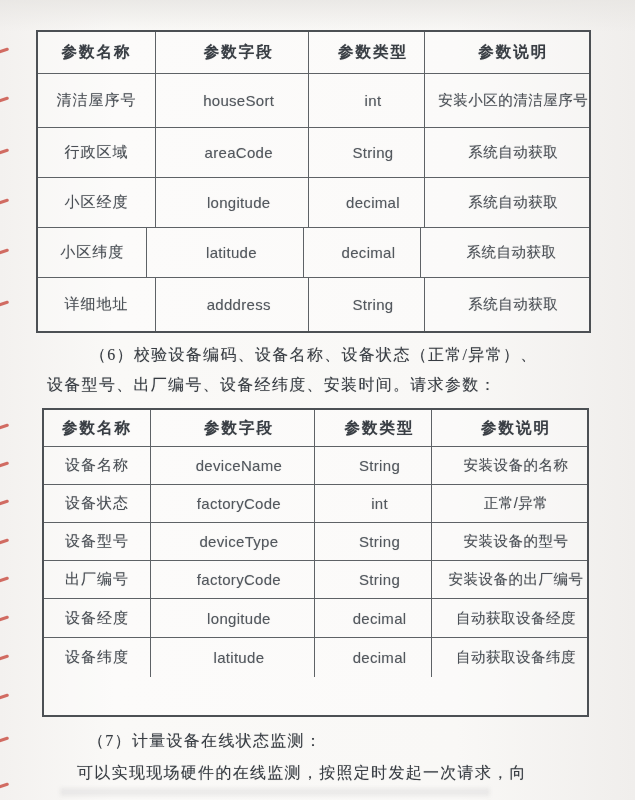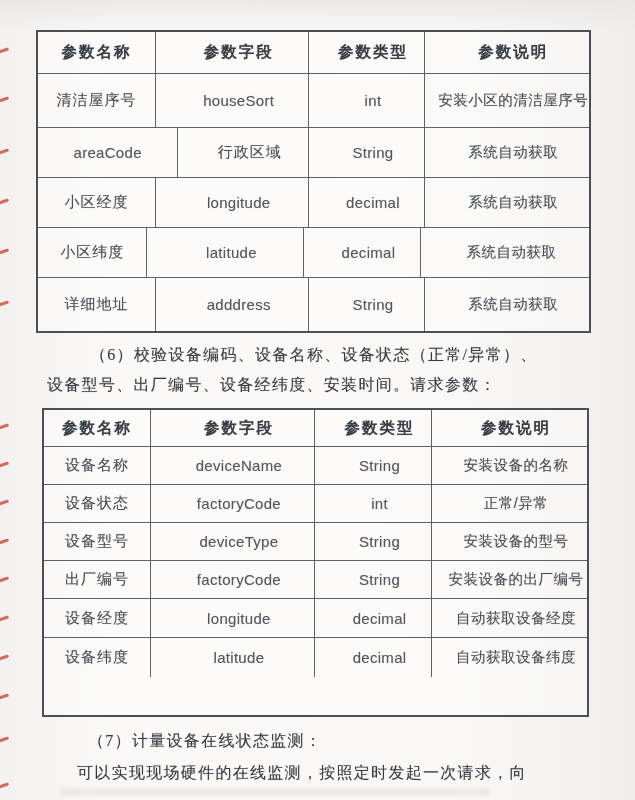--- a/index.html
+++ b/index.html
@@ -55,22 +55,22 @@
         <div class="tcell c3" style="width: 110px;">参数类型</div>
         <div class="tcell c4" style="width: 163px;">参数说明</div>
       </div>
       <div class="trow" style="height: 54px;">
         <div class="tcell c1" style="width: 127px;">清洁屋序号</div>
         <div class="tcell c2" style="width: 151px;">houseSort</div>
         <div class="tcell c3" style="width: 110px;">int</div>
         <div class="tcell c4" style="width: 163px;">安装小区的清洁屋序号</div>
       </div>
       <div class="trow" style="height: 50px;">
+        <div class="tcell c1" style="width: 127px;">行政区域</div>
         <div class="tcell c2" style="width: 151px;">areaCode</div>
-        <div class="tcell c1" style="width: 127px;">行政区域</div>
         <div class="tcell c3" style="width: 110px;">String</div>
         <div class="tcell c4" style="width: 163px;">系统自动获取</div>
       </div>
       <div class="trow" style="height: 50px;">
         <div class="tcell c1" style="width: 127px;">小区经度</div>
         <div class="tcell c2" style="width: 151px;">longitude</div>
         <div class="tcell c3" style="width: 110px;">decimal</div>
         <div class="tcell c4" style="width: 163px;">系统自动获取</div>
       </div>
       <div class="trow" style="height: 50px;">

